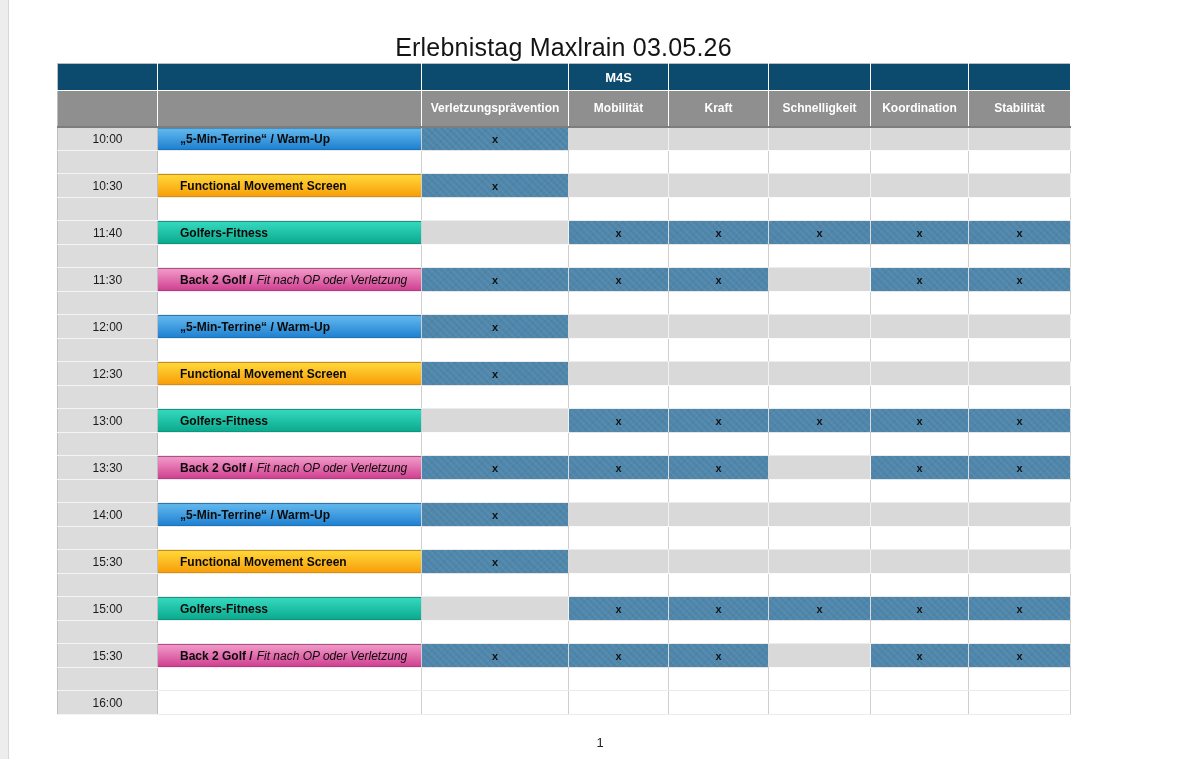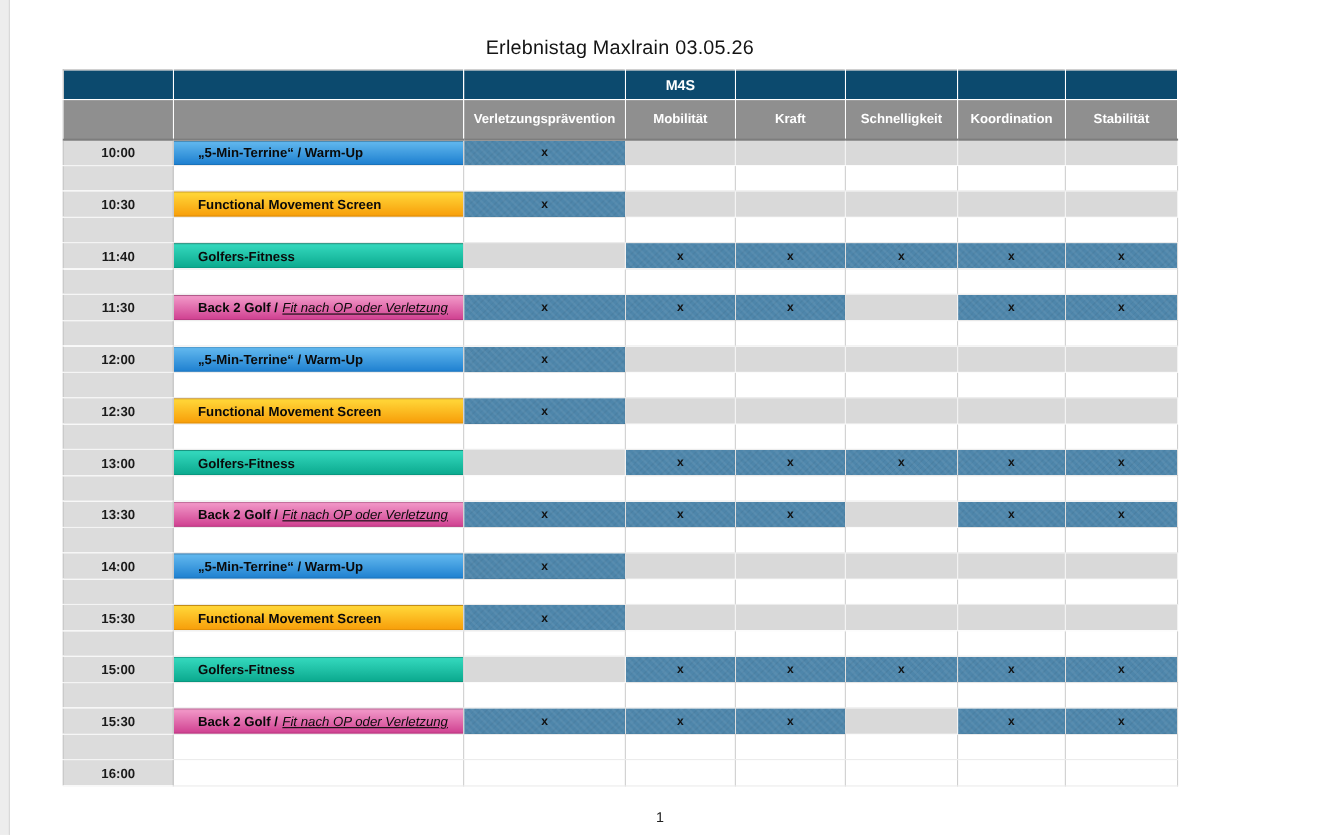--- a/index.html
+++ b/index.html
@@ -1,43 +1,43 @@
 <!DOCTYPE html>
 <html><head>
 <meta charset="utf-8">
 <style>
   html,body{margin:0;padding:0;width:1200px;height:759px;background:#ffffff;overflow:hidden;
     font-family:"Liberation Sans",sans-serif;-webkit-font-smoothing:antialiased;}
   .page-edge{position:absolute;left:0;top:0;width:8px;height:759px;background:#ededed;border-right:1px solid #d6d6d6;}
   .page-title{position:absolute;left:57px;top:33px;width:1013px;text-align:center;
-    font-size:18px;font-weight:400;color:#141414;letter-spacing:.2px;}
+    font-size:25px;font-weight:400;color:#141414;letter-spacing:.2px;}
   .page-number{position:absolute;left:0;top:735px;width:1200px;text-align:center;font-size:13px;color:#222;}
 
   table.sched{position:absolute;left:57px;top:63px;width:1013px;border-collapse:collapse;table-layout:fixed;
     border:1px solid #bdbdbd;}
   .sched th,.sched td{padding:0;margin:0;overflow:hidden;white-space:nowrap;vertical-align:middle;
     font-size:12px;}
 
   
   tr.hdr1{height:27px;}
   tr.hdr2{height:36px;}
   tr.hdr1 th{background:#0c4a6e;border-right:1px solid rgba(255,255,255,.25);border-bottom:1px solid rgba(255,255,255,.28);}
   tr.hdr2 th{background:#8f8f8f;border-right:1px solid rgba(255,255,255,.25);border-bottom:2px solid #7d7d7d;
     color:#fff;font-weight:bold;text-align:center;}
   th.m4s{color:#fff;font-weight:bold;font-size:13px;text-align:center;}
 
   
   tr.act-row{height:24px;}
   tr.gap-row{height:23px;}
   td{border-right:1px solid #cfcfcf;border-bottom:1px solid #ececec;background:#fff;}
   td.time{background:#dcdcdc;border-right:1px solid #bdbdbd;border-bottom:1px solid #f4f4f4;
-    text-align:center;font-weight:bold;color:#1a1a1a;}
+    text-align:center;font-weight:normal;color:#1a1a1a;}
   td.act-bar{font-weight:bold;color:#0a0a0a;padding-left:22px;
     box-shadow:inset 0 1px 0 rgba(0,0,0,.22), inset 0 -1px 0 rgba(0,0,0,.10);}
-  td.act-bar .it{font-weight:normal;font-style:italic;margin-left:4px;text-decoration:underline;}
+  td.act-bar .it{font-weight:normal;font-style:italic;margin-left:4px;}
   td.filled{background:#d9d9d9;border-right:1px solid #f2f2f2;border-bottom:1px solid #fbfbfb;}
   td.mark{background-color:#4e86ab;text-align:center;font-weight:bold;color:#111;font-size:11px;
     border-right:1px solid rgba(0,0,0,.14);border-bottom:1px solid rgba(0,0,0,.10);
     background-image:
       repeating-linear-gradient(45deg, rgba(255,255,255,.06) 0 2px, rgba(255,255,255,0) 2px 5px),
       repeating-linear-gradient(-45deg, rgba(0,0,0,.05) 0 1px, rgba(0,0,0,0) 1px 4px);}
   td.blank{background:#fff;}
 </style>
 </head>
 <body>

